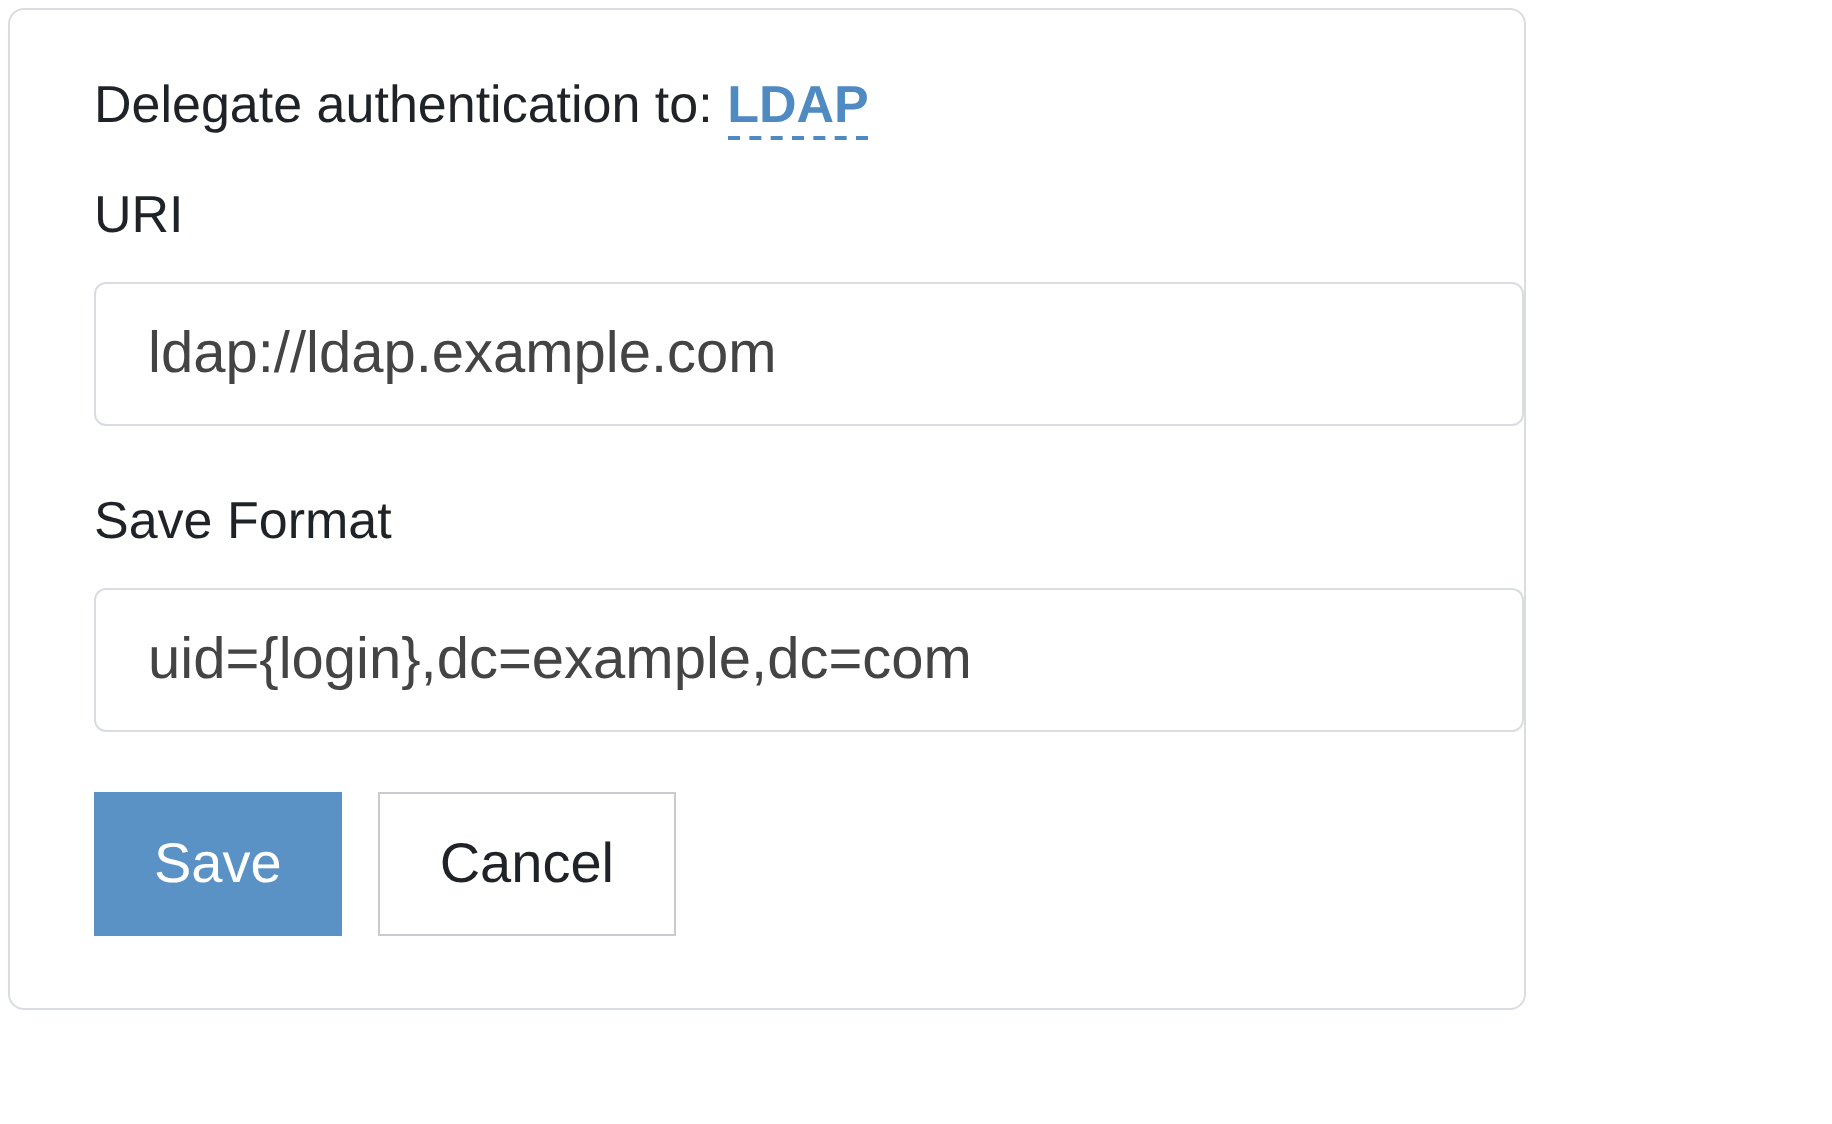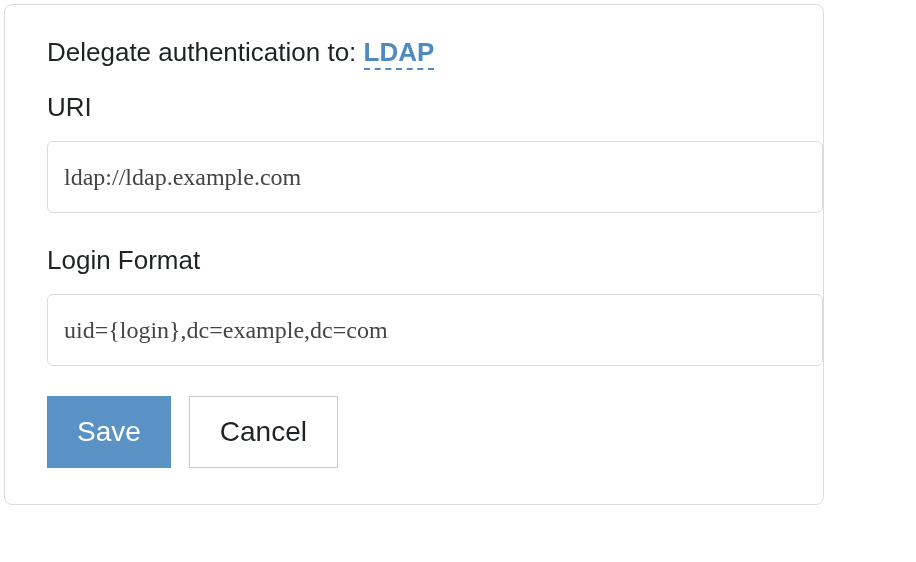--- a/index.html
+++ b/index.html
@@ -8,21 +8,21 @@
       background: #ffffff;
       width: 916px;
       height: 562px;
       overflow: hidden;
     }
     .panel {
       border: 1px solid #d9dde2;
       border-radius: 8px;
       margin: 4px 0 0 4px;
       padding: 32px 0 36px 42px;
-      width: 820px;
+      width: 759px;
     }
     .delegate-line {
       font-size: 26px;
       color: #1f2328;
       margin-bottom: 24px;
     }
     .delegate-link {
       color: #4f8bc2;
       font-weight: 600;
       border-bottom: 2px dashed #4f8bc2;
@@ -31,30 +31,30 @@
     }
     .field-label {
       font-size: 26px;
       color: #1f2328;
       margin-bottom: 18px;
       display: block;
     }
     .text-input {
       width: 100%;
       height: 72px;
-      font-size: 24px;
+      font-size: 29px;
       color: #444;
-      padding: 0 16px;
+      padding: 0 26px;
       border: 1px solid #d9dde2;
       border-radius: 6px;
       outline: none;
       display: flex;
       align-items: center;
       background: #fff;
-      font-family: Liberation Serif, serif;
+      font-family: Liberation Sans, sans-serif;
     }
     .group { margin-bottom: 32px; }
     .btn-row { display: flex; gap: 18px; margin-top: 30px; }
     .btn {
       height: 72px;
       padding: 0 30px;
       font-size: 28px;
       border-radius: 0;
       cursor: pointer;
       font-family: inherit;
@@ -79,21 +79,21 @@
   <div class="delegate-line">
     <span>Delegate authentication to: </span><span class="delegate-link">LDAP</span>
   </div>
 
   <div class="group">
     <label class="field-label">URI</label>
     <input type="text" class="text-input" value="ldap://ldap.example.com" style="">
   </div>
 
   <div class="group" style="margin-bottom:0;">
-    <label class="field-label">Login Format</label>
+    <label class="field-label">Save Format</label>
     <input type="text" class="text-input" value="uid={login},dc=example,dc=com" style="">
   </div>
 
   <div class="btn-row">
     <button class="btn btn-primary">Save</button>
     <button class="btn btn-secondary">Cancel</button>
   </div>
 
 </div>
 

